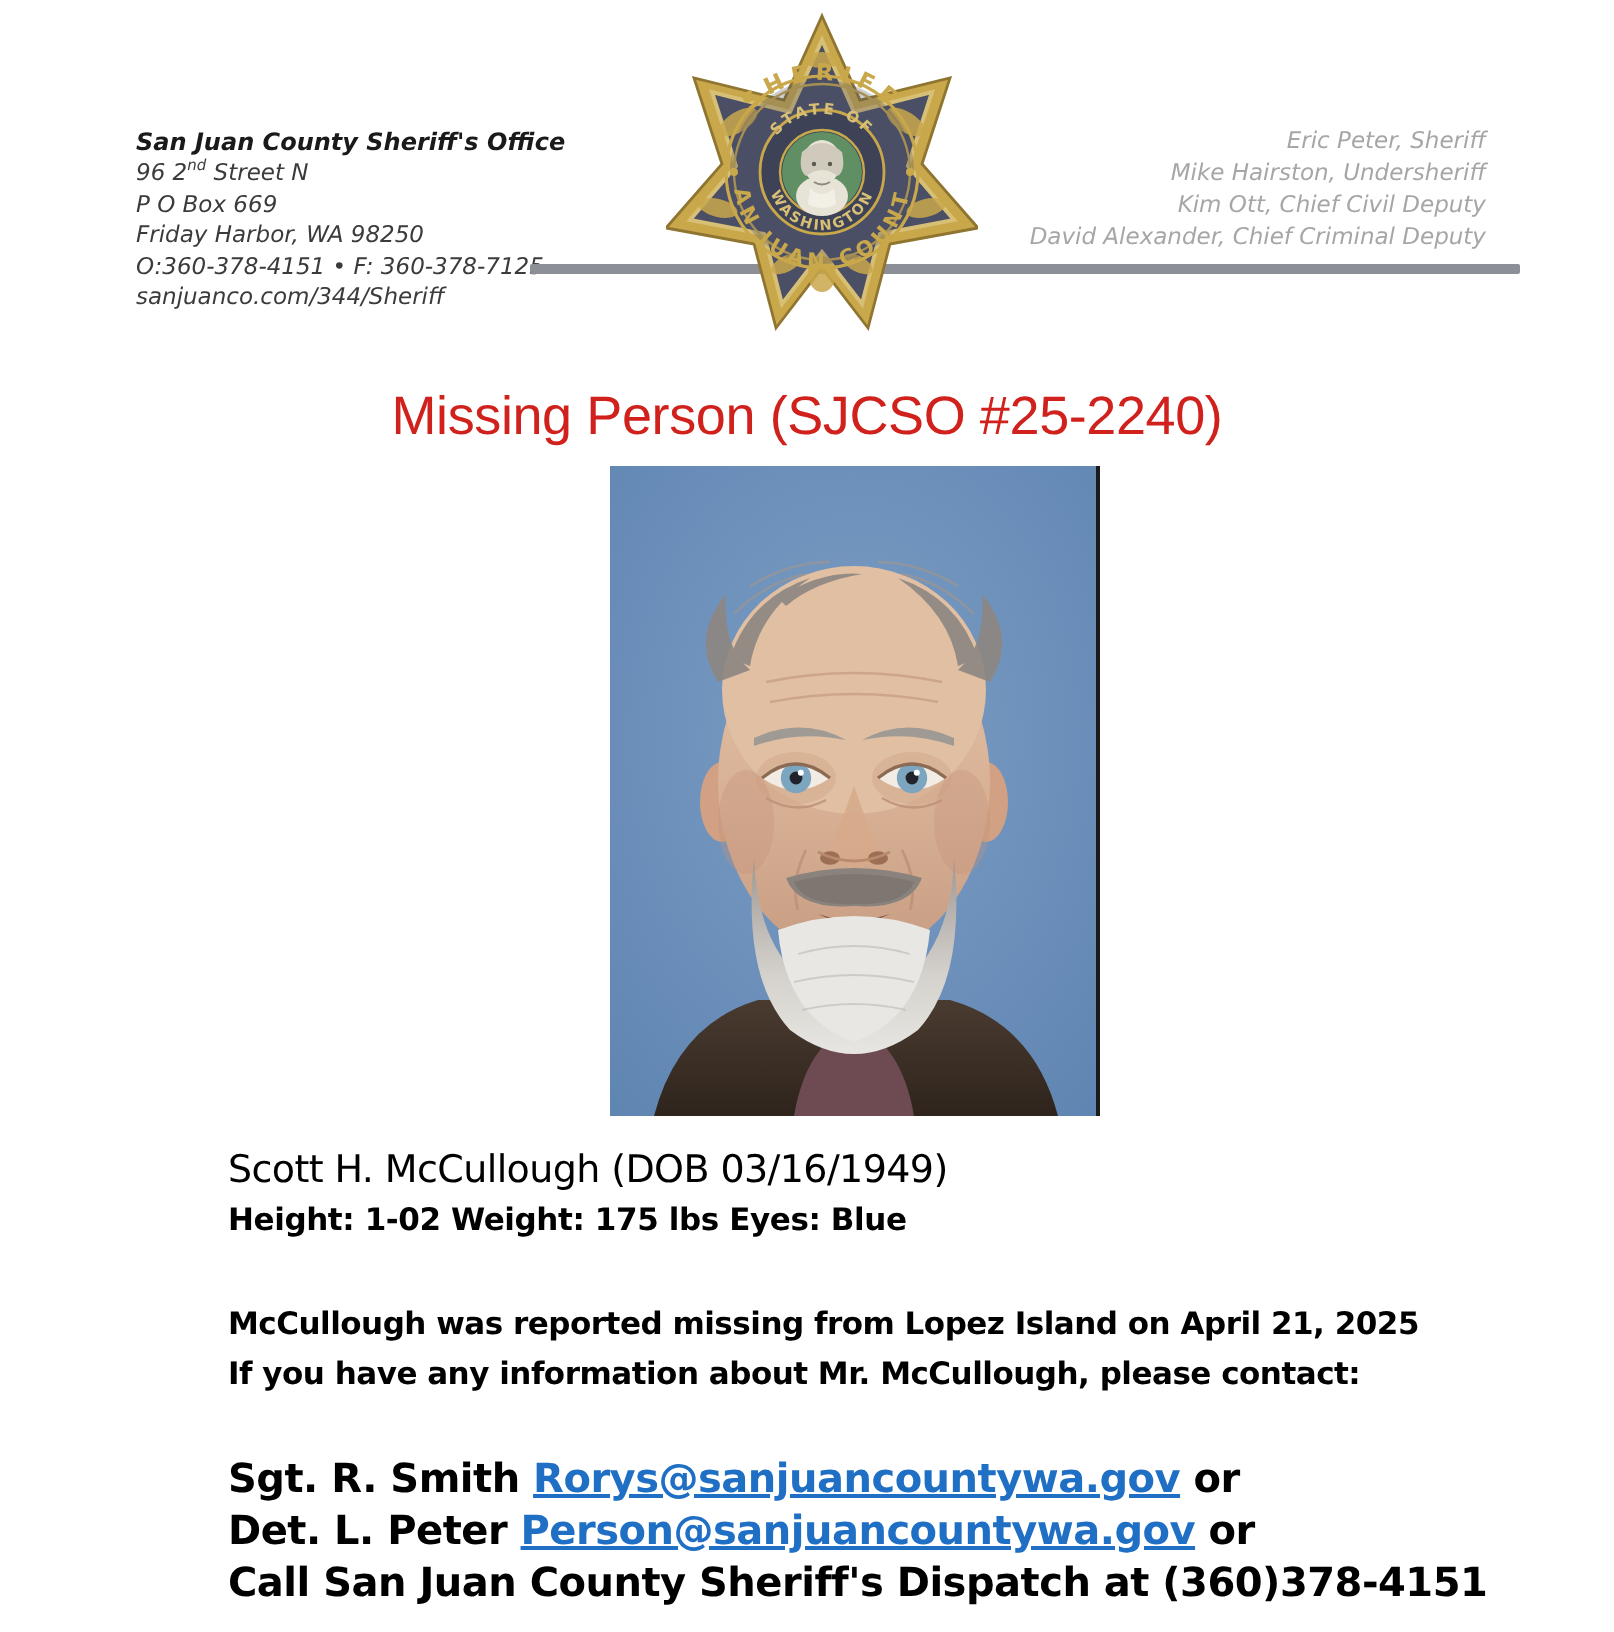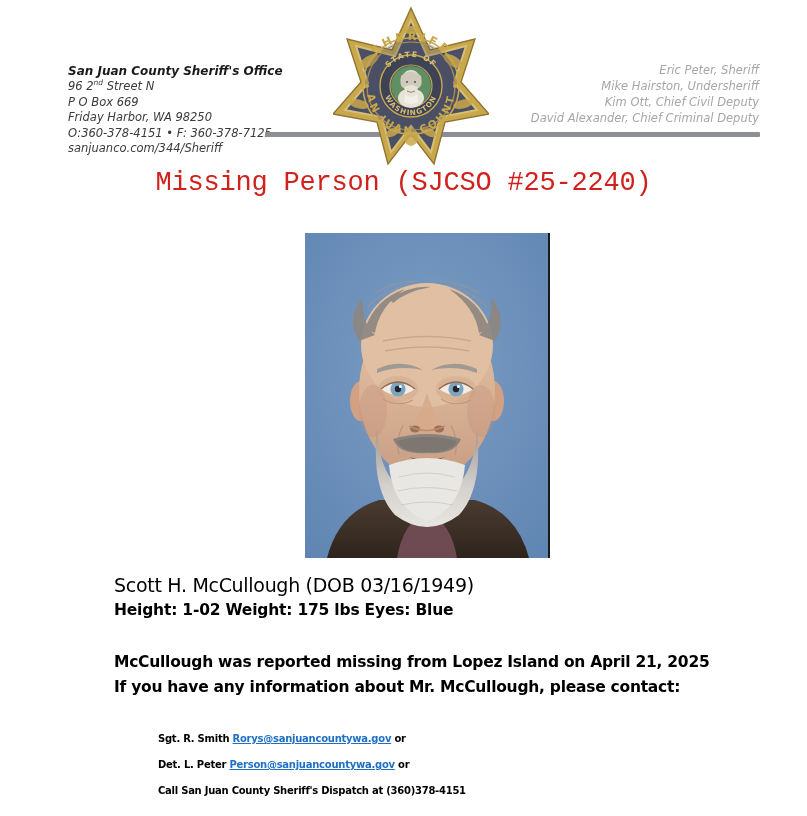--- a/index.html
+++ b/index.html
@@ -47,21 +47,21 @@
     font-size: 12px;
   }
   .letterhead-left sup {
     font-size: 7.5px;
     vertical-align: super;
     line-height: 0;
   }
 
   .letterhead-right {
     position: absolute;
-    right: 48px;
+    right: 64px;
     top: 62px;
     text-align: right;
     font-family: "DejaVu Sans", sans-serif;
     font-size: 11.5px;
     font-style: italic;
     line-height: 16px;
     color: #a6a6a6;
     white-space: nowrap;
   }
 
@@ -83,23 +83,23 @@
     width: 156px;
     height: 160px;
   }
   .badge-wrap svg { display: block; width: 156px; height: 160px; }
 
   
   .title {
     position: absolute;
     left: 0;
     right: 0;
-    top: 168px;
+    top: 193px;
     text-align: center;
-    font-family: Liberation Mono, monospace;
+    font-family: Liberation Sans, sans-serif;
     font-size: 27px;
     color: #d0211c;
     letter-spacing: -0.2px;
   }
 
   
   .photo-frame {
     position: absolute;
     left: 305px;
     top: 233px;
@@ -137,26 +137,25 @@
   .gap-md { height: 26px; }
 
   .para-line {
     font-size: 15.5px;
     font-weight: bold;
     line-height: 25px;
     letter-spacing: -0.25px;
     white-space: nowrap;
   }
   .contact-line {
-    font-size: 10px;
+    font-size: 20px;
     font-weight: bold;
     line-height: 26px;
     letter-spacing: -0.25px;
     white-space: nowrap;
-    margin-left: 44px;
   }
   .maillink {
     color: #1f6fc4;
     text-decoration: underline;
     font-weight: bold;
   }
 </style>
 </head>
 <body>
 

